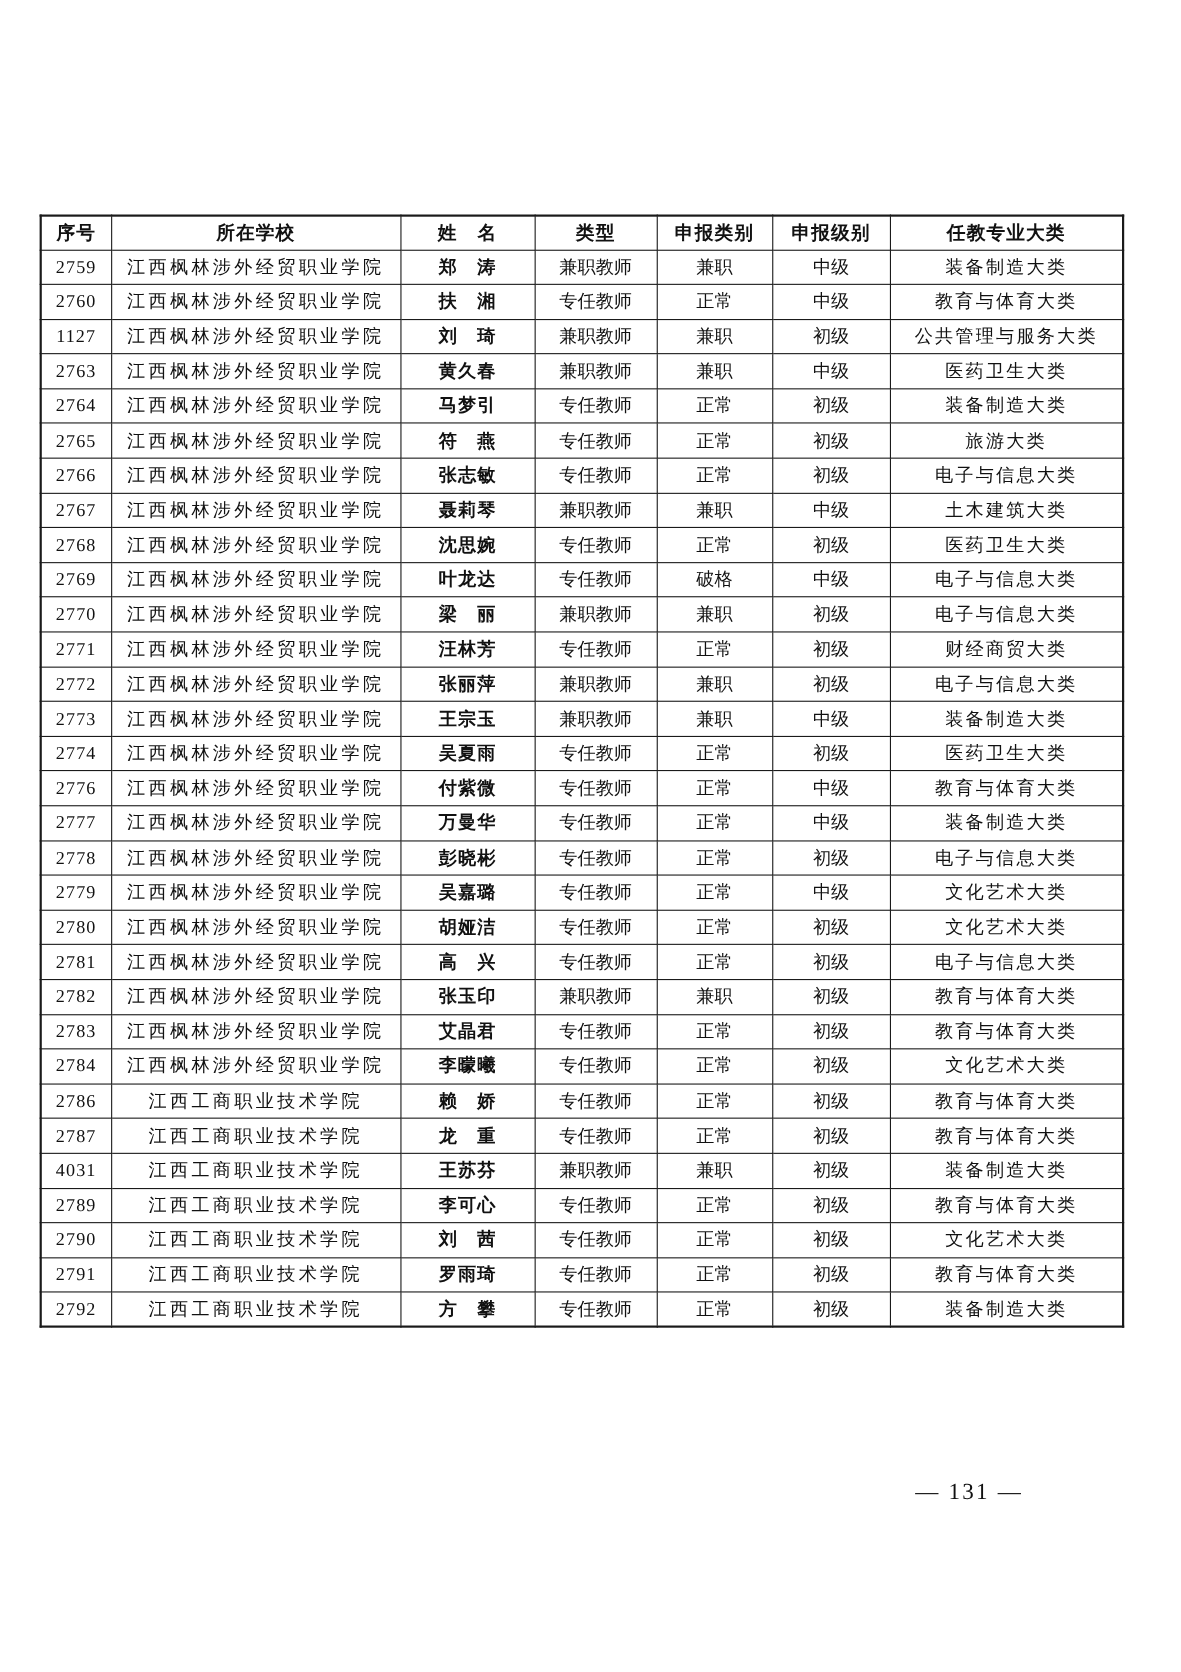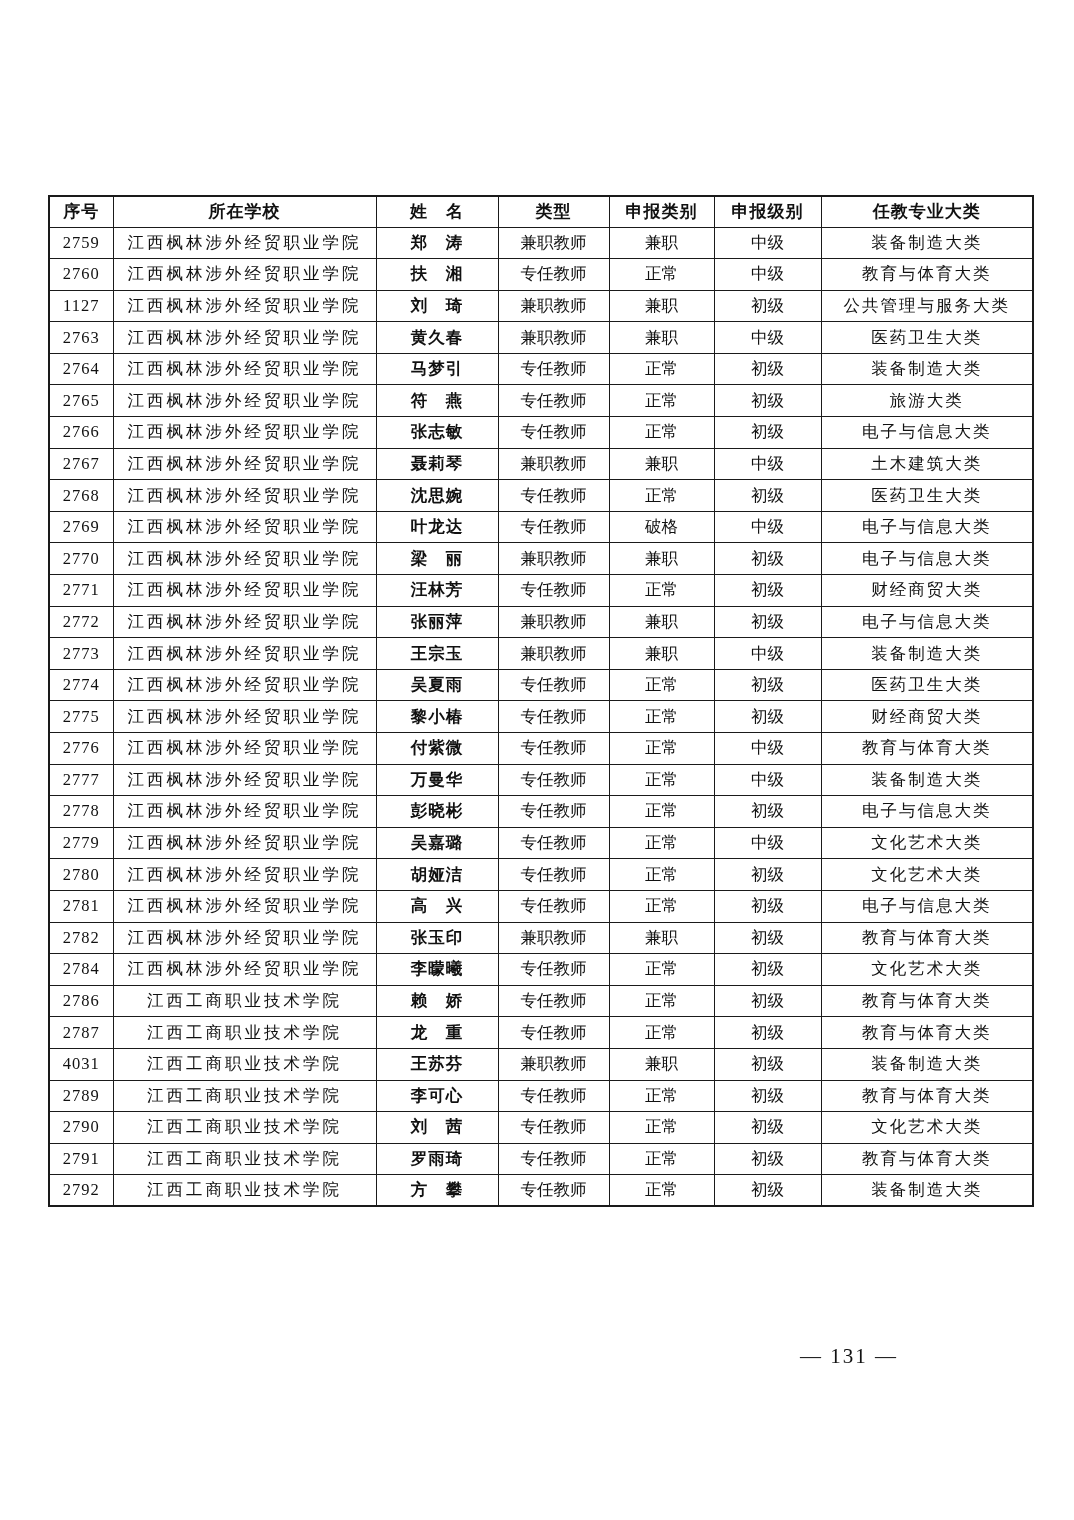--- a/index.html
+++ b/index.html
@@ -9,21 +9,21 @@
     position: relative;
     font-family: "Liberation Serif", "DejaVu Serif", serif;
     color: #111111;
   }
   .page {
     position: absolute; inset: 0;
     background: #ffffff;
   }
   table.roster {
     position: absolute;
-    left: 48px; top: 195px;
+    left: 36px; top: 195px;
     width: 984px;
     border-collapse: collapse;
     table-layout: fixed;
   }
   table.roster th, table.roster td {
     border: 1px solid #1a1a1a;
     text-align: center;
     vertical-align: middle;
     overflow: hidden;
     white-space: nowrap;
@@ -43,21 +43,21 @@
     font-family: "Liberation Serif", "DejaVu Serif", serif;
   }
   td.col-index { font-size: 16px; letter-spacing: 1px; }
   td.col-school { letter-spacing: 3px; }
   td.col-name { letter-spacing: 1px; font-weight: bold; }
   td.col-major { letter-spacing: 2px; margin-top: 18px; }
   .page-footer {
     position: absolute;
     left: 800px; top: 1344px;
     width: 130px;
-    text-align: left;
+    text-align: right;
     font-size: 21px;
     letter-spacing: 2px;
     font-family: "Liberation Serif", "DejaVu Serif", serif;
     color: #111111;
   }
 </style>
 </head>
 <body>
 
 <div class="page">
@@ -213,29 +213,20 @@
         <tr>
           <td class="col-index">2774</td>
           <td class="col-school">江西枫林涉外经贸职业学院</td>
           <td class="col-name">吴夏雨</td>
           <td class="col-type">专任教师</td>
           <td class="col-category">正常</td>
           <td class="col-level">初级</td>
           <td class="col-major">医药卫生大类</td>
         </tr>
         <tr>
-          <td class="col-index">2775</td>
-          <td class="col-school">江西枫林涉外经贸职业学院</td>
-          <td class="col-name">黎小椿</td>
-          <td class="col-type">专任教师</td>
-          <td class="col-category">正常</td>
-          <td class="col-level">初级</td>
-          <td class="col-major">财经商贸大类</td>
-        </tr>
-        <tr>
           <td class="col-index">2776</td>
           <td class="col-school">江西枫林涉外经贸职业学院</td>
           <td class="col-name">付紫微</td>
           <td class="col-type">专任教师</td>
           <td class="col-category">正常</td>
           <td class="col-level">中级</td>
           <td class="col-major">教育与体育大类</td>
         </tr>
         <tr>
           <td class="col-index">2777</td>
@@ -281,20 +272,29 @@
           <td class="col-category">正常</td>
           <td class="col-level">初级</td>
           <td class="col-major">电子与信息大类</td>
         </tr>
         <tr>
           <td class="col-index">2782</td>
           <td class="col-school">江西枫林涉外经贸职业学院</td>
           <td class="col-name">张玉印</td>
           <td class="col-type">兼职教师</td>
           <td class="col-category">兼职</td>
+          <td class="col-level">初级</td>
+          <td class="col-major">教育与体育大类</td>
+        </tr>
+        <tr>
+          <td class="col-index">2783</td>
+          <td class="col-school">江西枫林涉外经贸职业学院</td>
+          <td class="col-name">艾晶君</td>
+          <td class="col-type">专任教师</td>
+          <td class="col-category">正常</td>
           <td class="col-level">初级</td>
           <td class="col-major">教育与体育大类</td>
         </tr>
         <tr>
           <td class="col-index">2784</td>
           <td class="col-school">江西枫林涉外经贸职业学院</td>
           <td class="col-name">李曚曦</td>
           <td class="col-type">专任教师</td>
           <td class="col-category">正常</td>
           <td class="col-level">初级</td>

